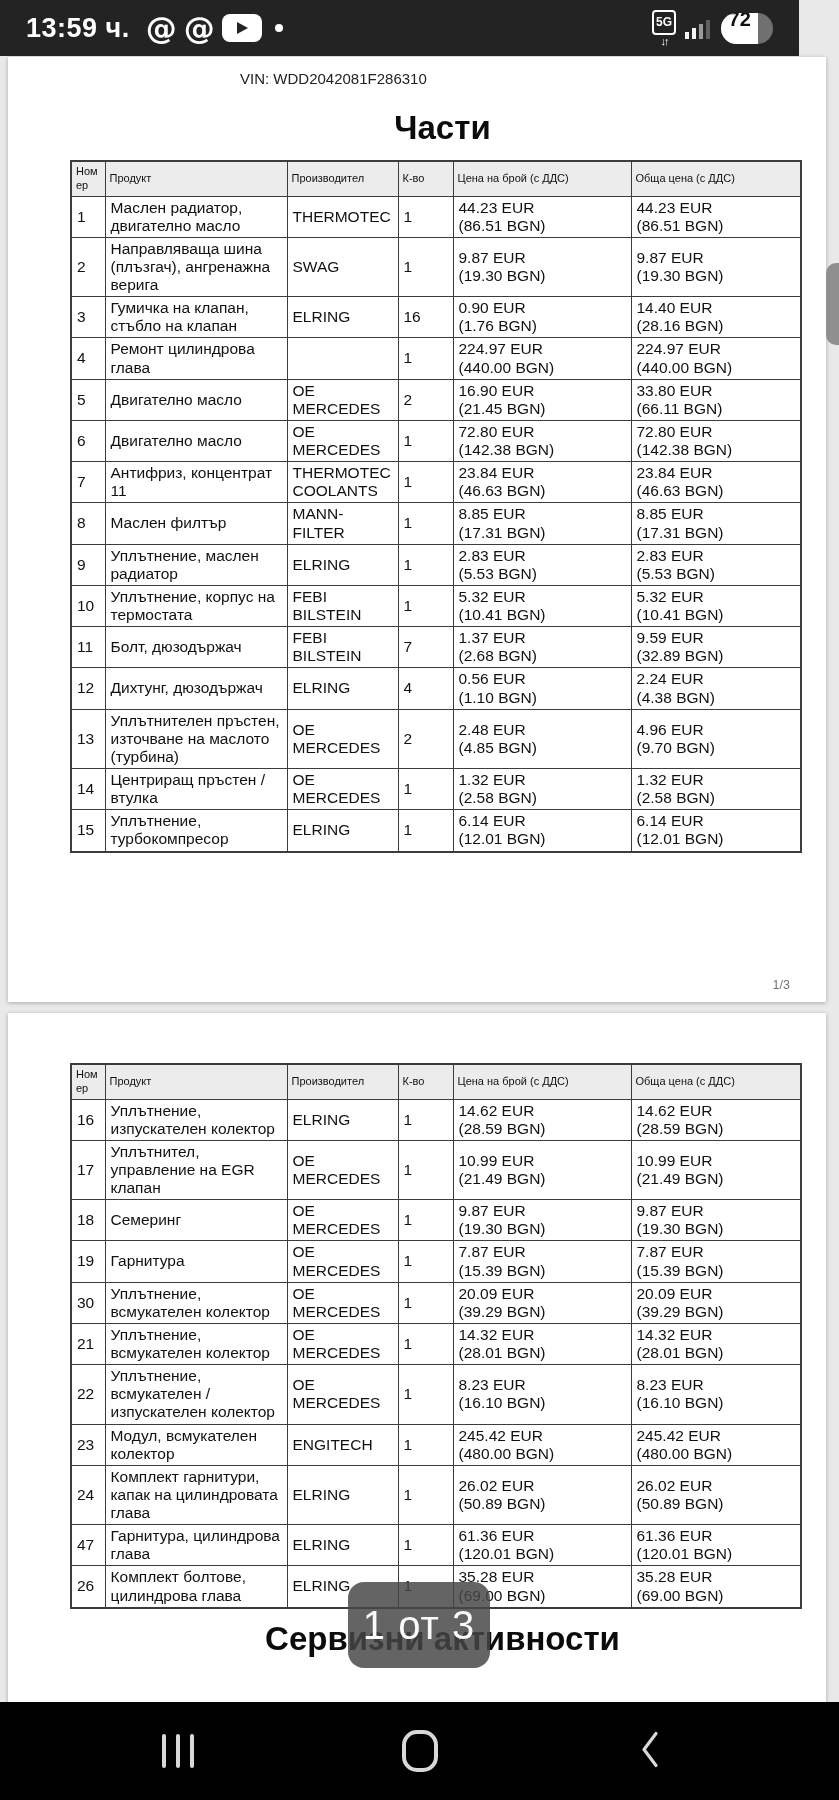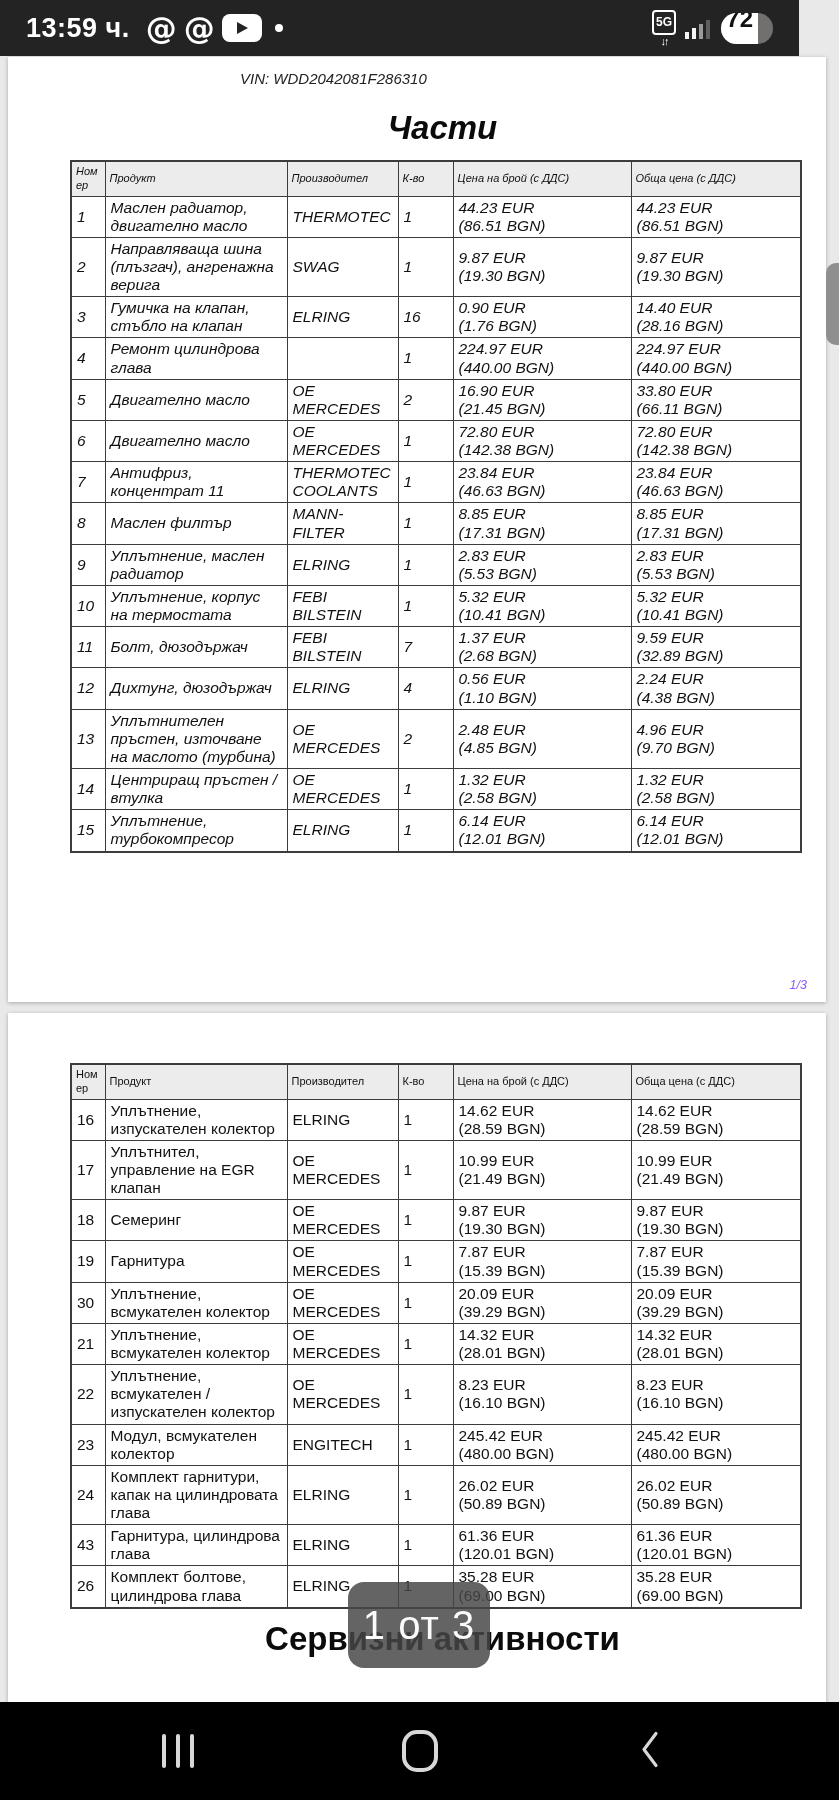--- a/index.html
+++ b/index.html
@@ -20,37 +20,37 @@
   .yt-icon{width:40px;height:28px;background:#fff;border-radius:8px;display:flex;align-items:center;justify-content:center;}
   .yt-play{width:0;height:0;border-left:11px solid #232323;border-top:6px solid transparent;border-bottom:6px solid transparent;margin-left:2px;}
   .notif-dot{width:8px;height:8px;border-radius:50%;background:#fff;margin-left:6px;}
   .sb-right{margin-left:auto;display:flex;align-items:center;gap:9px;}
   .net{display:flex;flex-direction:column;align-items:center;}
   .net-box{color:#fff;border:2px solid #fff;border-radius:4px;font-size:12px;font-weight:700;line-height:13px;padding:4px 2px;}
   .net-arrows{color:#fff;font-size:11px;line-height:11px;letter-spacing:-2px;margin-top:1px;}
   .battery{position:relative;width:52px;height:31px;border-radius:16px;background:#71706f;overflow:hidden;}
   .battery-fill{position:absolute;left:0;top:0;bottom:0;width:72%;background:#fff;}
   .battery-text{position:absolute;left:0;top:0;bottom:18px;width:72%;display:flex;align-items:center;justify-content:center;
-    font-size:24px;font-weight:700;color:#111;}
+    font-size:20px;font-weight:700;color:#111;}
 
   
   .viewer{position:absolute;inset:56px 0 98px 0;z-index:1;}
   .page{position:absolute;left:8px;width:818px;background:var(--page-bg);box-shadow:0 1px 4px rgba(0,0,0,.28);}
-  .page-1{top:1px;height:945px;font-style:italic;}
+  .page-1{top:1px;height:945px;}
   .page-2{top:957px;height:787px;}
   .vin{margin:13px 0 0 232px;font-size:15px;line-height:17px;color:#222;}
   .doc-title{margin:24px 0 0 51px;font-size:33px;line-height:33px;font-weight:700;color:#0b0b0b;text-align:center;}
   .service-title{margin:13px 0 0 51px;}
   .parts-table{border-collapse:collapse;table-layout:fixed;width:730px;margin:16px 0 0 62px;
     font-size:15.5px;color:#111;border:2px solid var(--border);}
   .parts-table td{border:1.6px solid var(--border);padding:2px 5px;line-height:1.17;vertical-align:middle;text-align:left;overflow:hidden;}
   .parts-table th{border:1.6px solid var(--border);background:var(--header-cell-bg);font-size:11px;font-weight:400;
     line-height:1.25;padding:3px 4px;text-align:left;vertical-align:middle;color:#111;}
   .page-2 .parts-table{margin-top:50px;}
-  .page-num{position:absolute;right:19px;bottom:10px;font-size:12.5px;color:#8b5cf6;}
+  .page-num{position:absolute;right:36px;bottom:10px;font-size:12.5px;color:#737373;}
 
   .scroll-thumb{position:absolute;right:0;top:207px;width:13px;height:82px;background:#8f8f8f;border-radius:10px 0 0 10px;}
 
   .toast{position:absolute;left:348px;top:1526px;width:142px;height:86px;background:var(--toast-bg);border-radius:16px;
     display:flex;align-items:center;justify-content:center;color:#fafafa;font-size:40px;font-weight:300;letter-spacing:1px;}
 
   
   .nav-bar{position:absolute;left:0;bottom:0;width:839px;height:98px;background:var(--nav-bg);z-index:70;}
   .nav-btn{position:absolute;top:50%;transform:translate(-50%,-50%);background:none;border:none;cursor:pointer;}
   .recents{left:178px;display:flex;gap:10px;}
@@ -470,21 +470,21 @@
             <td>
               <div>26.02 EUR</div>
               <div>(50.89 BGN)</div>
             </td>
             <td>
               <div>26.02 EUR</div>
               <div>(50.89 BGN)</div>
             </td>
           </tr>
           <tr>
-            <td>43</td>
+            <td>47</td>
             <td>Гарнитура, цилиндрова глава</td>
             <td>ELRING</td>
             <td>1</td>
             <td>
               <div>61.36 EUR</div>
               <div>(120.01 BGN)</div>
             </td>
             <td>
               <div>61.36 EUR</div>
               <div>(120.01 BGN)</div>

